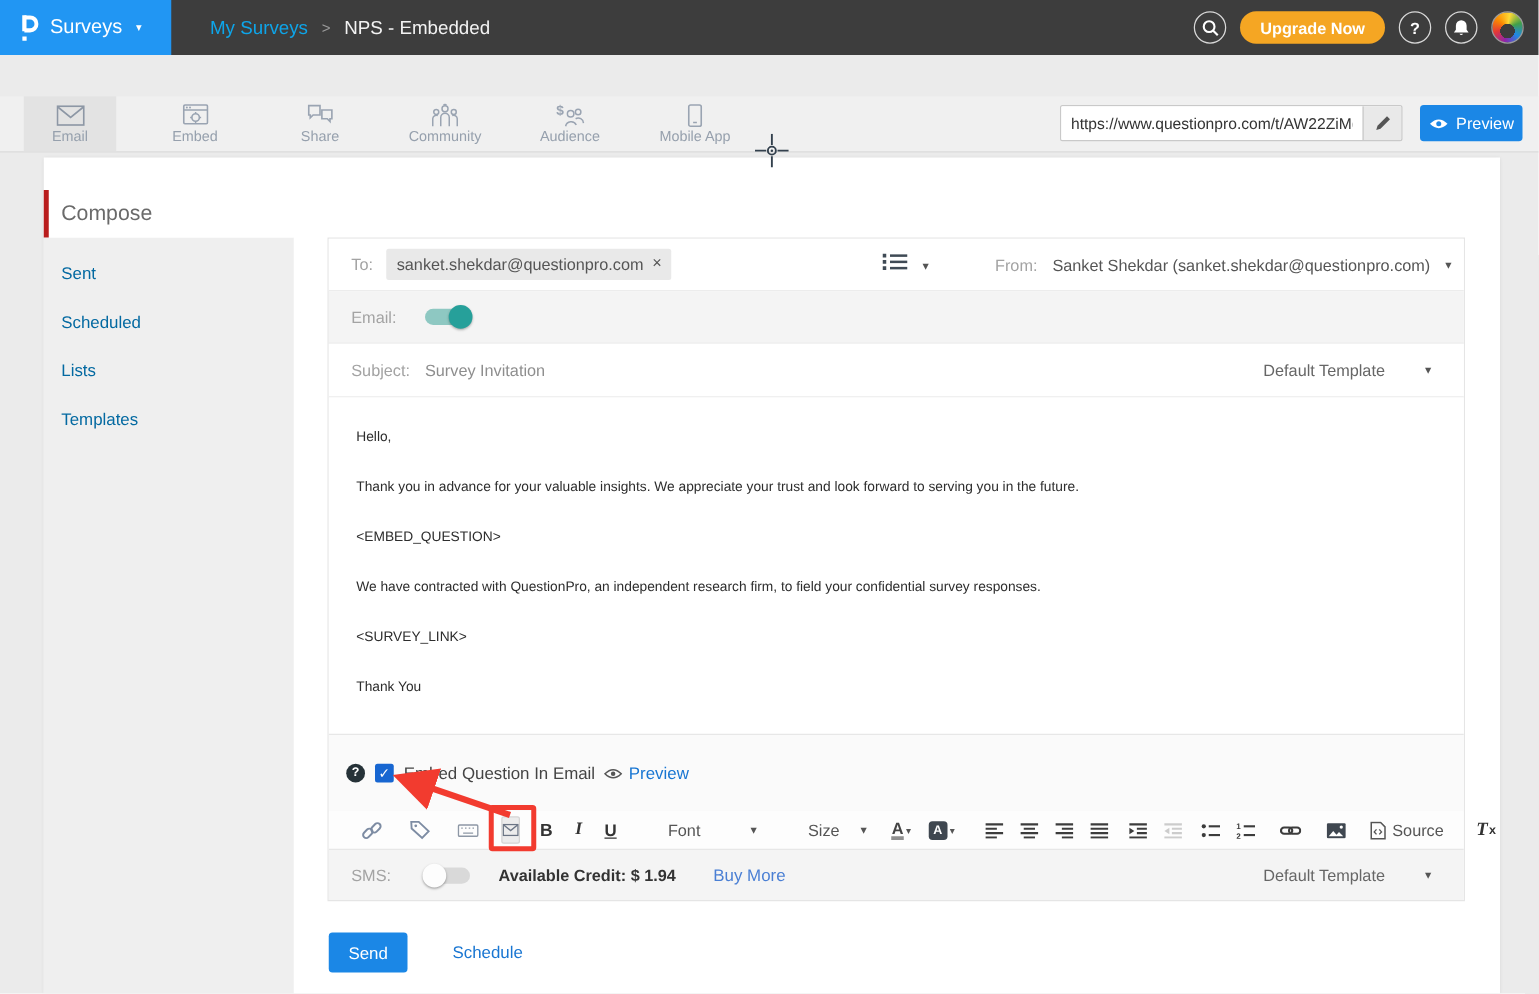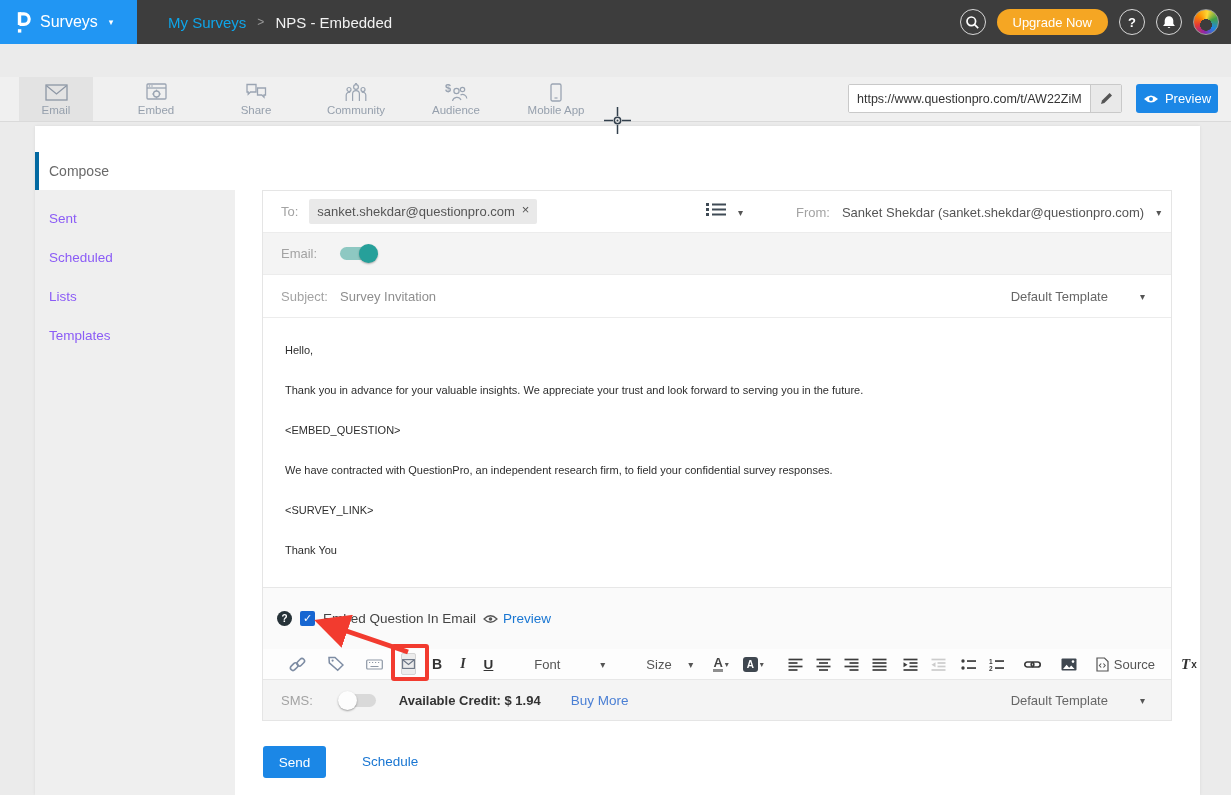--- a/index.html
+++ b/index.html
@@ -10,21 +10,21 @@
   .topbar { position:absolute; top:0; left:0; width:1231px; height:44px; background:#3d3d3d; z-index:5; }
   .logo-block { position:absolute; left:0; top:0; width:137px; height:44px; background:#2196f3; display:flex; align-items:center; padding-left:15px; gap:9px; color:#fff; cursor:pointer; }
   .product { font-size:16px; }
   .caret-w { font-size:9px; color:#fff; margin-left:2px; }
   .crumbs { position:absolute; left:168px; top:0; height:44px; display:flex; align-items:center; gap:11px; font-size:15px; }
   .crumb-parent { color:#0ea5e9; cursor:pointer; }
   .crumb-sep { color:#9a9a9a; font-size:12px; }
   .crumb-current { color:#f2f2f2; }
   .topbar-right { position:absolute; right:12px; top:0; height:44px; display:flex; align-items:center; gap:11px; }
   .circle-btn { width:26px; height:26px; border:1px solid #d8d8d8; border-radius:50%; display:flex; align-items:center; justify-content:center; color:#fff; font-size:13px; font-weight:700; cursor:pointer; background:transparent; }
-  .upgrade { height:26px; padding:4px 16px; background:#f5a623; border-radius:14px; color:#fff; font-weight:400; font-size:13px; display:flex; align-items:center; cursor:pointer; border:none; }
+  .upgrade { height:26px; padding:4px 16px; background:#f5a623; border-radius:14px; color:#fff; font-weight:700; font-size:13px; display:flex; align-items:center; cursor:pointer; border:none; }
   .avatar { width:26px; height:26px; border-radius:50%; border:1px solid #9b9b9b; background:
     radial-gradient(circle at 50% 62%, #3c3c3c 0 30%, transparent 31%),
     conic-gradient(from 250deg, #e53935, #fb8c00, #fdd835, #43a047, #1e88e5, #8e24aa, #e53935);
     cursor:pointer; }
 
   
   .nav-row { position:absolute; top:44px; left:0; width:1231px; height:33px; background:#fff; border-bottom:1px solid #e2e2e2; display:flex; align-items:center; }
   .nav-tab { font-size:13.5px; color:#3c3c3c; cursor:pointer; padding:7px 0 5px; }
   .nav-tab.t0 { margin-left:10px; }
   .nav-tab.t1 { margin-left:32px; }
@@ -39,23 +39,23 @@
   .channel.active { background:#e3e3e3; }
   .c0{left:19px;} .c1{left:119px;} .c2{left:219px;} .c3{left:319px;} .c4{left:419px;} .c5{left:519px;}
   .ch-ico { height:20px; display:flex; align-items:flex-end; }
   .url-group { position:absolute; left:848px; top:7px; width:274px; height:29px; display:flex; border:1px solid #c9c9c9; border-radius:2px; background:#fff; overflow:hidden; }
   .url-input { flex:1; border:none; padding:0 8px; font-size:12.5px; color:#333; outline:none; font-family:inherit; background:#fff; }
   .pencil-btn { width:31px; background:#e9e9e9; border-left:1px solid #c9c9c9; display:flex; align-items:center; justify-content:center; cursor:pointer; }
   .preview-btn { position:absolute; left:1136px; top:7px; width:82px; height:29px; background:#1b87e6; border:none; border-radius:3px; color:#fff; font-size:13px; display:flex; align-items:center; justify-content:center; gap:6px; cursor:pointer; }
 
   
   .card { position:absolute; left:35px; top:126px; width:1165px; height:669px; background:#fff; box-shadow:0 0 3px rgba(0,0,0,.08); }
-  .compose-item { position:absolute; left:35px; top:152px; width:200px; height:38px; background:#fff; border-left:4px solid #0369a1; display:flex; align-items:center; padding-left:10px; font-size:14px; color:#6a6a6a; cursor:pointer; z-index:2; }
+  .compose-item { position:absolute; left:35px; top:152px; width:200px; height:38px; background:#fff; border-left:4px solid #b91c1c; display:flex; align-items:center; padding-left:10px; font-size:17px; color:#6a6a6a; cursor:pointer; z-index:2; }
   .sidebar-rest { position:absolute; left:35px; top:190px; width:200px; height:605px; background:#efefef; z-index:1; }
-  .side-item { height:39px; display:flex; align-items:center; padding-left:14px; font-size:13.5px; color:#8b5cf6; cursor:pointer; }
+  .side-item { height:39px; display:flex; align-items:center; padding-left:14px; font-size:13.5px; color:#0369a1; cursor:pointer; }
 
   
   .panel { position:absolute; left:262px; top:190px; width:910px; background:#fff; border:1px solid #e5e5e5; z-index:2; }
   .row { position:relative; }
   .flabel { font-size:13px; color:#a3a3a3; }
   .to-row { height:42px; border-bottom:1px solid #ececec; display:flex; align-items:center; padding-left:18px; background:#fff; }
   .chip { margin-left:11px; background:#e9e9e9; color:#555; font-size:13px; padding:5px 8px; border-radius:2px; display:flex; gap:7px; }
   .chip-x { color:#555; font-size:13px; cursor:pointer; line-height:11px; }
   .list-btn { position:absolute; left:443px; top:11px; cursor:pointer; }
   .list-caret { position:absolute; left:475px; top:16px; font-size:10px; color:#555; cursor:pointer; }

